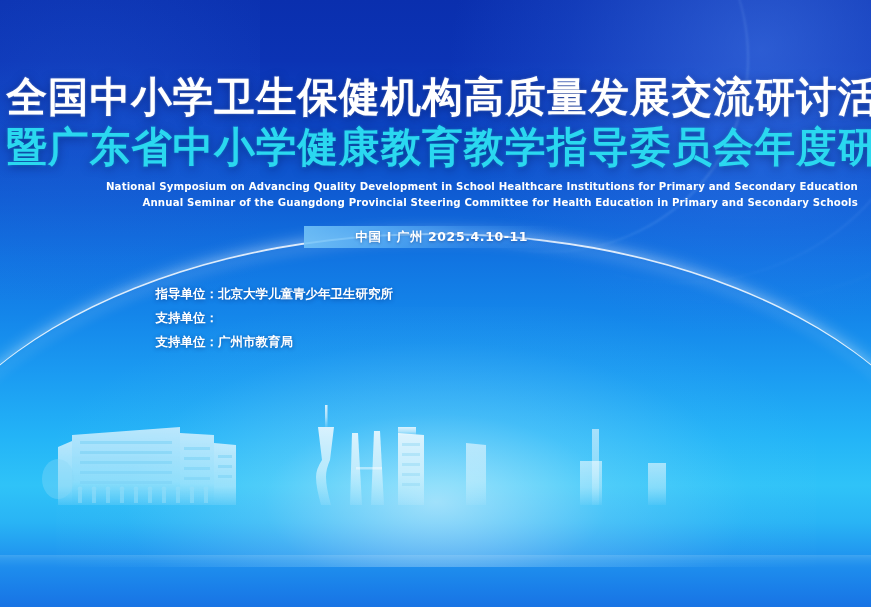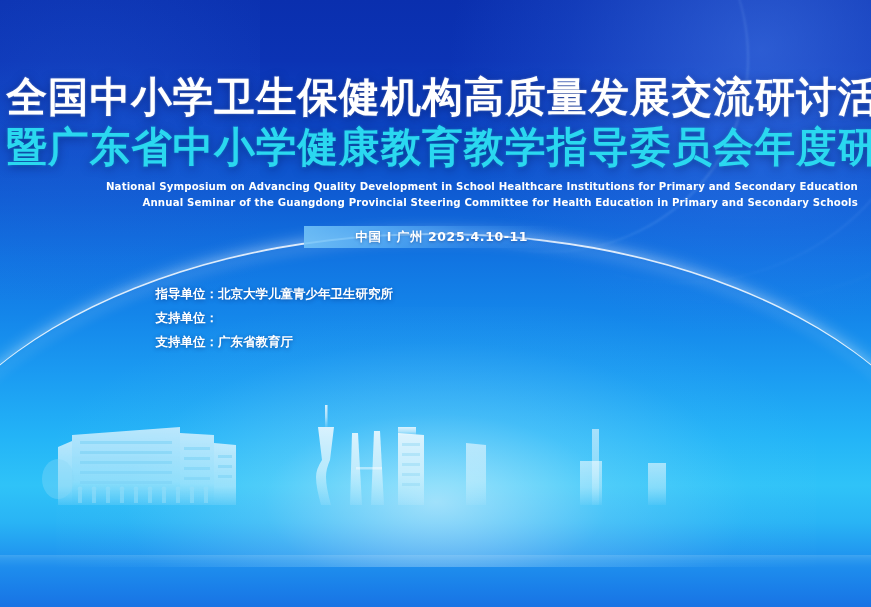--- a/index.html
+++ b/index.html
@@ -357,17 +357,17 @@
   <div class="orgs">
     <div class="org-row">
       <span class="org-label">指导单位：</span>
       <span class="org-value">北京大学儿童青少年卫生研究所</span>
     </div>
     <div class="org-row">
       <span class="org-label">支持单位：</span>
     </div>
     <div class="org-row">
       <span class="org-label">支持单位：</span>
-      <span class="org-value">广东省教育厅</span>
+      <span class="org-value">广州市教育局</span>
     </div>
   </div>
 
 </div>
 
 </body></html>

